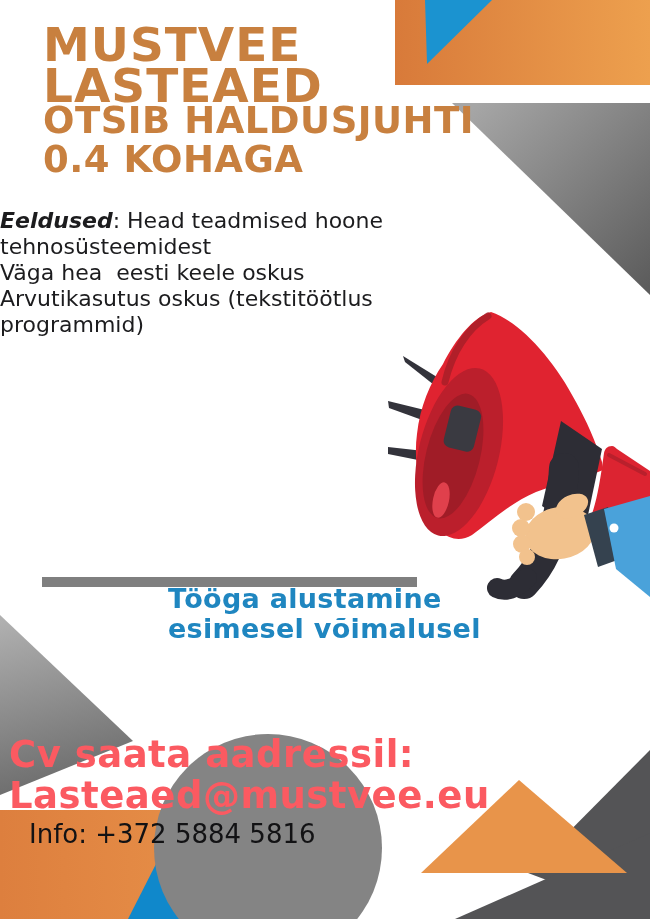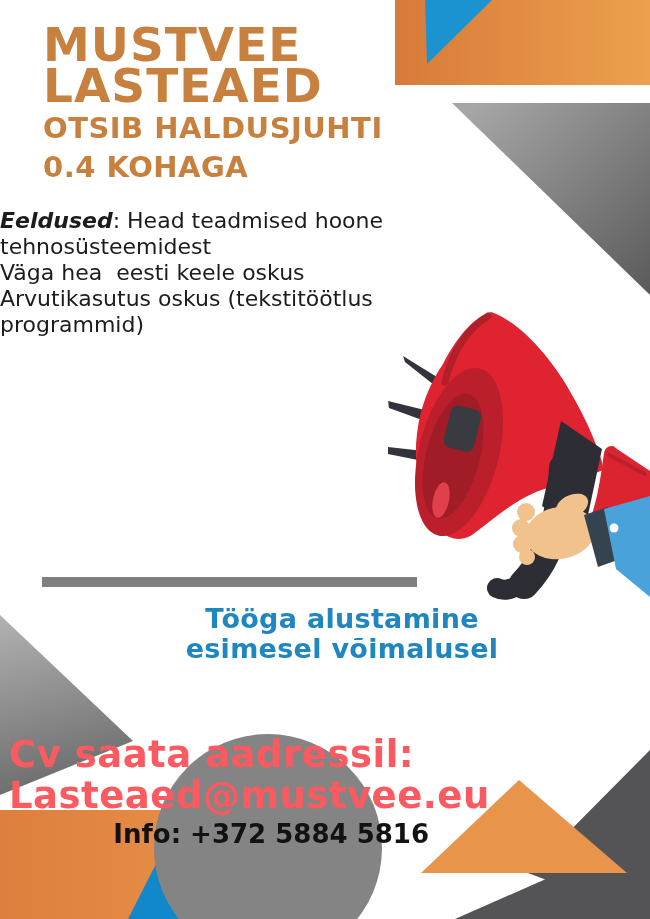--- a/index.html
+++ b/index.html
@@ -10,48 +10,46 @@
   }
   .bg{position:absolute;left:0;top:0;width:650px;height:919px;}
   .txt{position:absolute;white-space:pre-wrap;}
   .title{
     left:43px;top:24px;width:420px;
     font-size:47px;line-height:41px;font-weight:bold;letter-spacing:1px;
     color:#c8803f;
   }
   .subtitle{
     left:43px;top:101px;width:440px;
-    font-size:29px;line-height:39px;font-weight:bold;letter-spacing:0.5px;
+    font-size:37px;line-height:39px;font-weight:bold;letter-spacing:0.5px;
     color:#c8803f;
-    margin-top:8px;
   }
   .req{
     left:0px;top:208px;width:455px;
     font-size:22px;line-height:26px;color:#1c1c1e;
   }
   .job{
     left:28px;top:360px;width:348px;text-align:center;
     font-size:21.5px;line-height:22.4px;color:#1c1c1e;
   }
   .bi{font-weight:bold;font-style:italic;}
   .start-note{
-    left:168px;top:604px;width:348px;text-align:center;
+    left:168px;top:584px;width:348px;
     font-size:27px;line-height:30px;font-weight:bold;letter-spacing:0.3px;
     color:#1f86c0;
   }
   .cta{
     left:9px;top:734px;width:560px;
     font-size:37px;line-height:41px;font-weight:bold;letter-spacing:0.5px;
     color:#fb5a61;
   }
   .info{
     left:29px;top:819px;width:400px;
-    font-size:26px;line-height:30px;font-weight:700;
+    font-size:26px;line-height:30px;font-weight:400;
     color:#121214;
-    text-align:right;
   }
 </style>
 </head>
 <body>
 
 <div class="poster">
 
   <svg class="bg" viewBox="0 0 650 919">
     <defs>
       <linearGradient id="gHeader" x1="0" y1="0" x2="1" y2="0">

